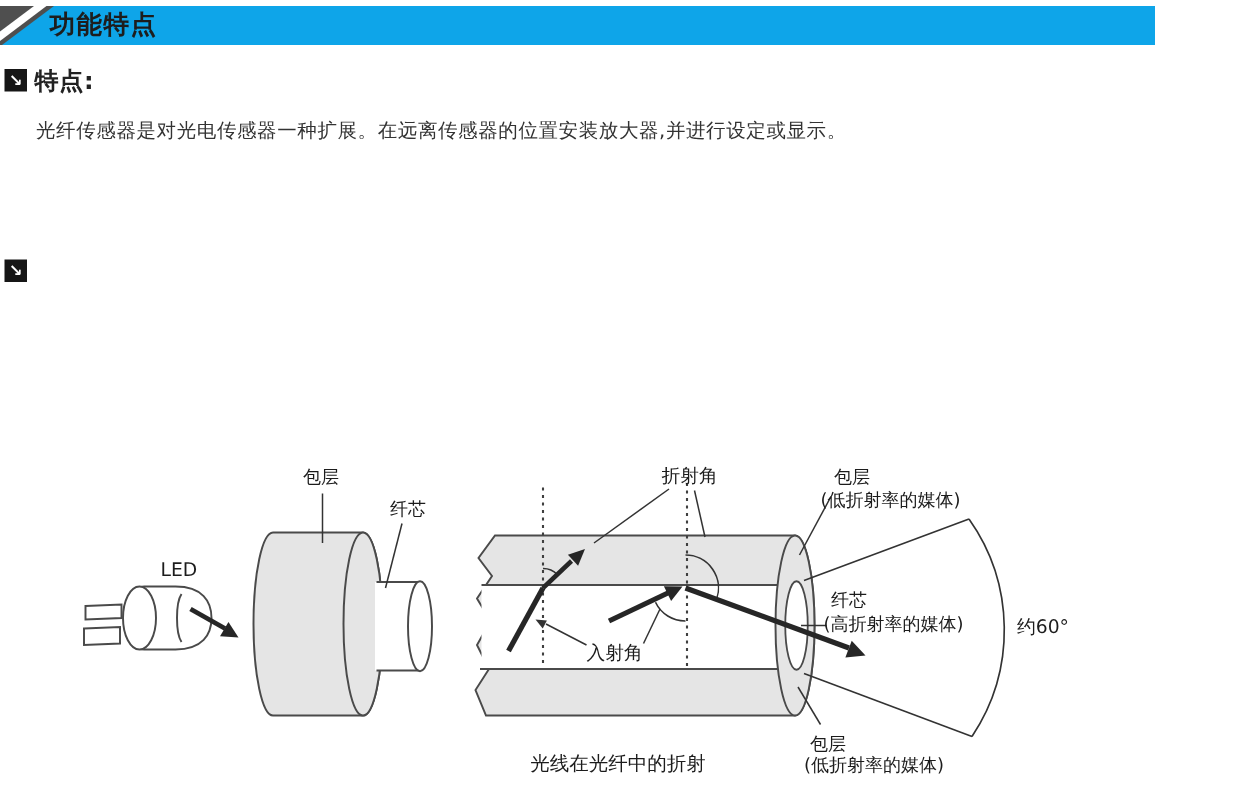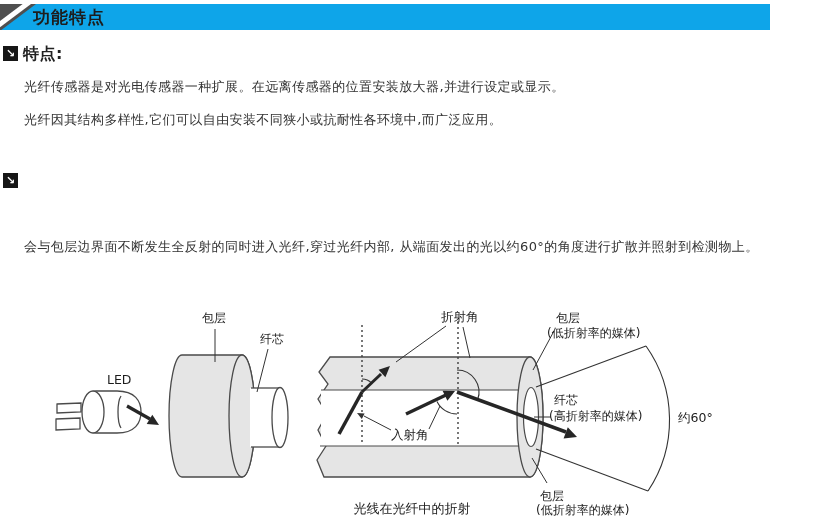--- a/index.html
+++ b/index.html
@@ -28,24 +28,22 @@
     <svg class="topbar-deco" width="44" height="26" viewBox="0 0 44 26">
       <polygon points="0,0 36,0 0,27" fill="#4f4f4f"></polygon>
       <polygon points="34.2,-2.4 -1.8,24.6 -4.8,20.6 31.2,-6.4" fill="#ffffff"></polygon>
     </svg>
     <span class="topbar-title">功能特点</span>
   </div>
 
   <span class="sec-icon" style="left:3px;top:46px;">↘</span>
   <span class="sec-title" style="left:23px;top:44px;">特点:</span>
   <div class="para" style="left:24px;top:68px;margin-top:10px;">光纤传感器是对光电传感器一种扩展。在远离传感器的位置安装放大器,并进行设定或显示。</div>
-  <div class="para" style="left:24px;top:111px;">光纤因其结构多样性,它们可以自由安装不同狭小或抗耐性各环境中,而广泛应用。</div>
 
   <span class="sec-icon" style="left:3px;top:173px;">↘</span>
-  <div class="para" style="left:24px;top:238px;">会与包层边界面不断发生全反射的同时进入光纤,穿过光纤内部, 从端面发出的光以约60°的角度进行扩散并照射到检测物上。</div>
 
   <svg id="diagram" width="838" height="234" viewBox="0 295 838 234">
 
     <g stroke="#4a4a4a" stroke-width="1.3" fill="#ffffff">
       <polygon points="57,404 81,403 81,412 57,413"></polygon>
       <polygon points="56,419 80,418 80,429 56,430"></polygon>
       <path d="M 96,391 L 117,391 C 135,391 141,401 141,412 C 141,423 135,433 117,433 L 96,433 C 88,433 83,423 83,412 C 83,401 88,391 96,391 Z"></path>
       <ellipse cx="93" cy="412" rx="11" ry="21"></ellipse>
       <path d="M 121,396 C 117,402 117,422 121,428" fill="none"></path>
     </g>

